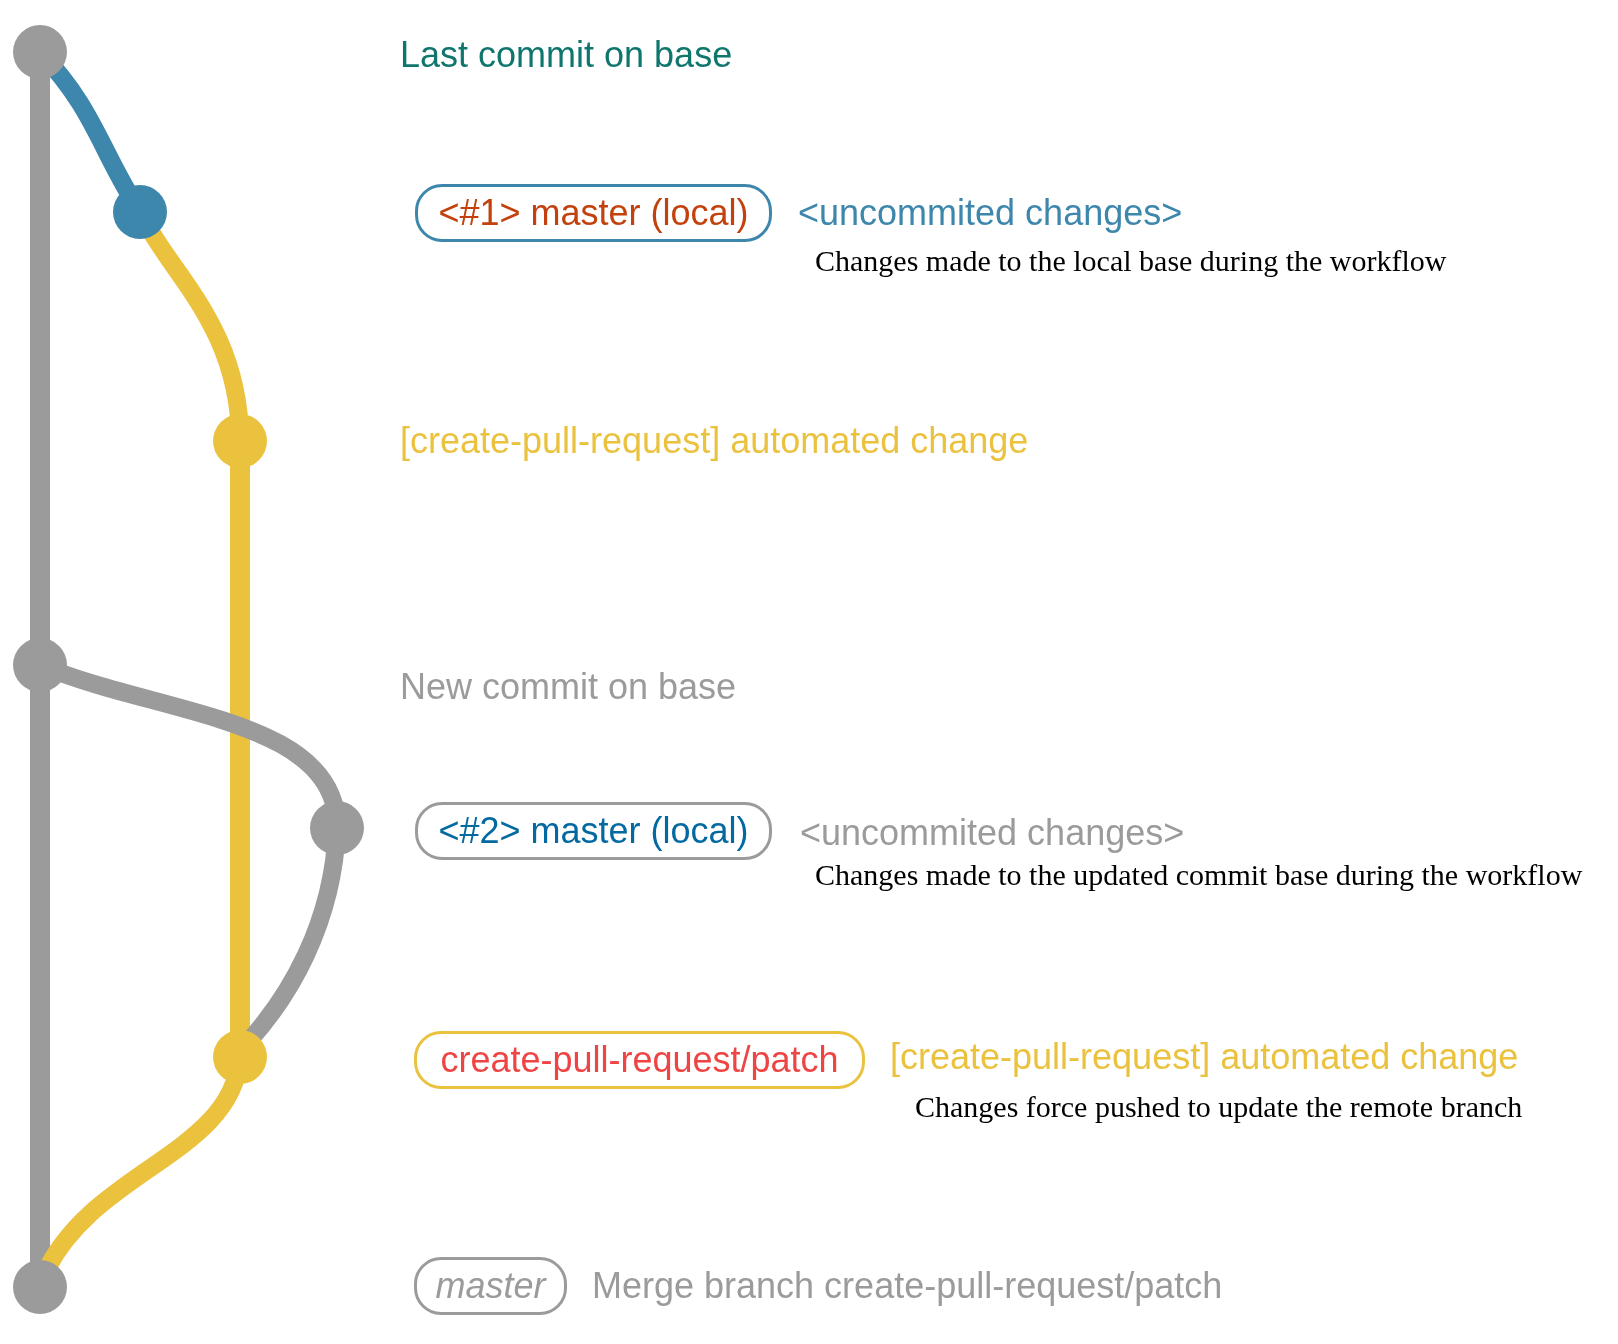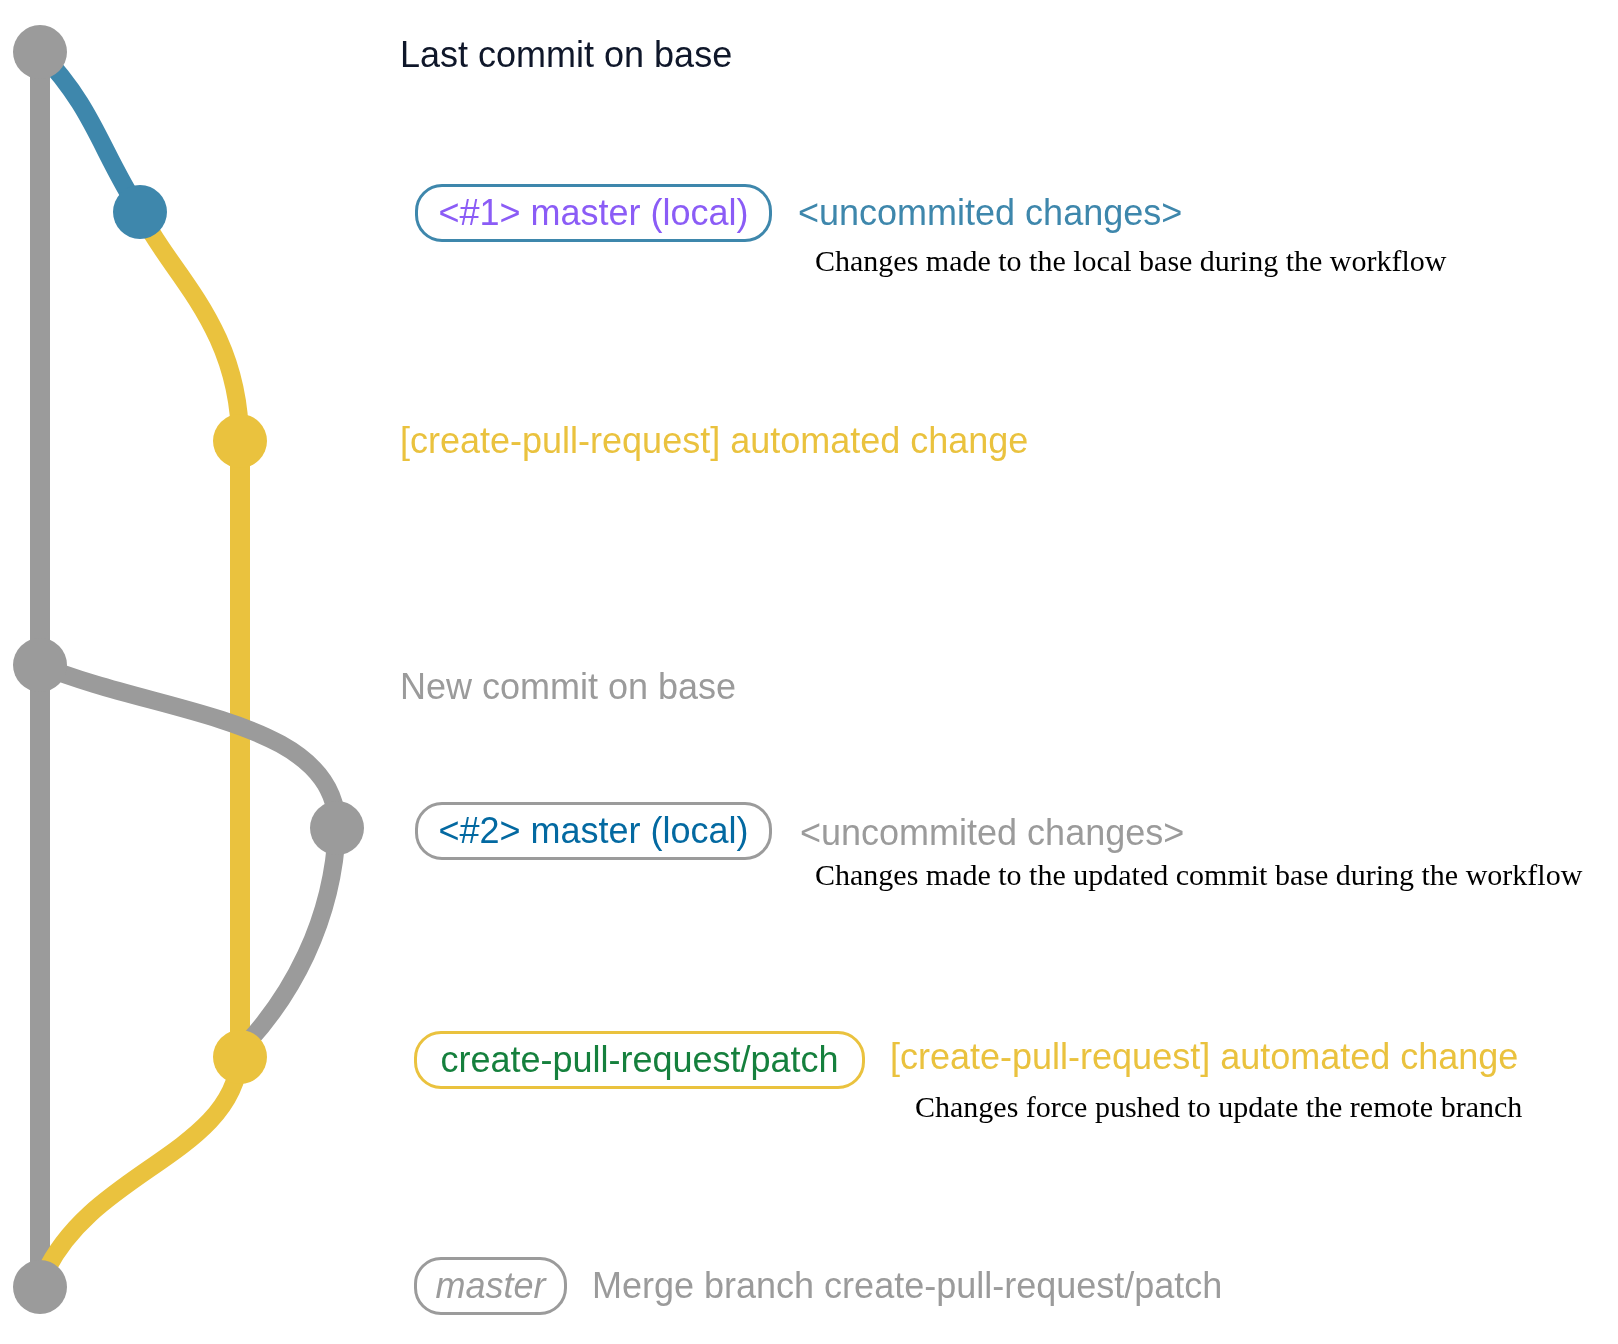--- a/index.html
+++ b/index.html
@@ -52,39 +52,39 @@
       <path d="M 240 1057 C 232 1155 92 1170 44 1275" stroke="#eac23e" stroke-width="18" fill="none"></path>
       <circle cx="40" cy="52" r="27" fill="#9b9b9b"></circle>
       <circle cx="140" cy="212" r="27" fill="#3e87ac"></circle>
       <circle cx="240" cy="441" r="27" fill="#eac23e"></circle>
       <circle cx="40" cy="665" r="27" fill="#9b9b9b"></circle>
       <circle cx="337" cy="828" r="27" fill="#9b9b9b"></circle>
       <circle cx="240" cy="1057" r="27" fill="#eac23e"></circle>
       <circle cx="40" cy="1287" r="27" fill="#9b9b9b"></circle>
     </svg>
 
-  <div class="sans-label" style="left: 400px; top: 35px; color: #0f172a;">Last commit on base</div>
+  <div class="sans-label" style="left: 400px; top: 35px; color: #0f766e;">Last commit on base</div>
 
-  <div class="badge" style="left: 415px; top: 184px; width: 357px; color: #8b5cf6; border-color: rgb(62, 135, 172);">
+  <div class="badge" style="left: 415px; top: 184px; width: 357px; color: #c2410c; border-color: rgb(62, 135, 172);">
     <span>&lt;#1&gt; master (local)</span>
   </div>
   <div class="sans-label" style="left: 798px; top: 193px; color: rgb(62, 135, 172);">&lt;uncommited changes&gt;</div>
   <div class="serif-desc" style="left:815px;top:243px;">Changes made to the local base during the workflow</div>
 
   <div class="sans-label" style="left: 400px; top: 421px; color: rgb(234, 194, 62);">[create-pull-request] automated change</div>
 
   <div class="sans-label" style="left: 400px; top: 647px; color: rgb(155, 155, 155); margin-top: 20px;">New commit on base</div>
 
   <div class="badge" style="left: 415px; top: 802px; width: 357px; color: #0369a1; border-color: rgb(155, 155, 155);">
     <span>&lt;#2&gt; master (local)</span>
   </div>
   <div class="sans-label" style="left: 800px; top: 813px; color: rgb(155, 155, 155);">&lt;uncommited changes&gt;</div>
   <div class="serif-desc" style="left:815px;top:857px;">Changes made to the updated commit base during the workflow</div>
 
-  <div class="badge" style="left: 414px; top: 1031px; width: 451px; color: #15803d; border-color: rgb(234, 194, 62);">
+  <div class="badge" style="left: 414px; top: 1031px; width: 451px; color: #ef4444; border-color: rgb(234, 194, 62);">
     <span>create-pull-request/patch</span>
   </div>
   <div class="sans-label" style="left: 890px; top: 1037px; color: rgb(234, 194, 62);">[create-pull-request] automated change</div>
   <div class="serif-desc" style="left:915px;top:1089px;">Changes force pushed to update the remote branch</div>
 
   <div class="badge" style="left: 414px; top: 1257px; width: 153px; color: rgb(155, 155, 155); border-color: rgb(155, 155, 155); font-style: italic;">
     <span>master</span>
   </div>
   <div class="sans-label" style="left: 592px; top: 1266px; color: rgb(155, 155, 155);">Merge branch create-pull-request/patch</div>
 

